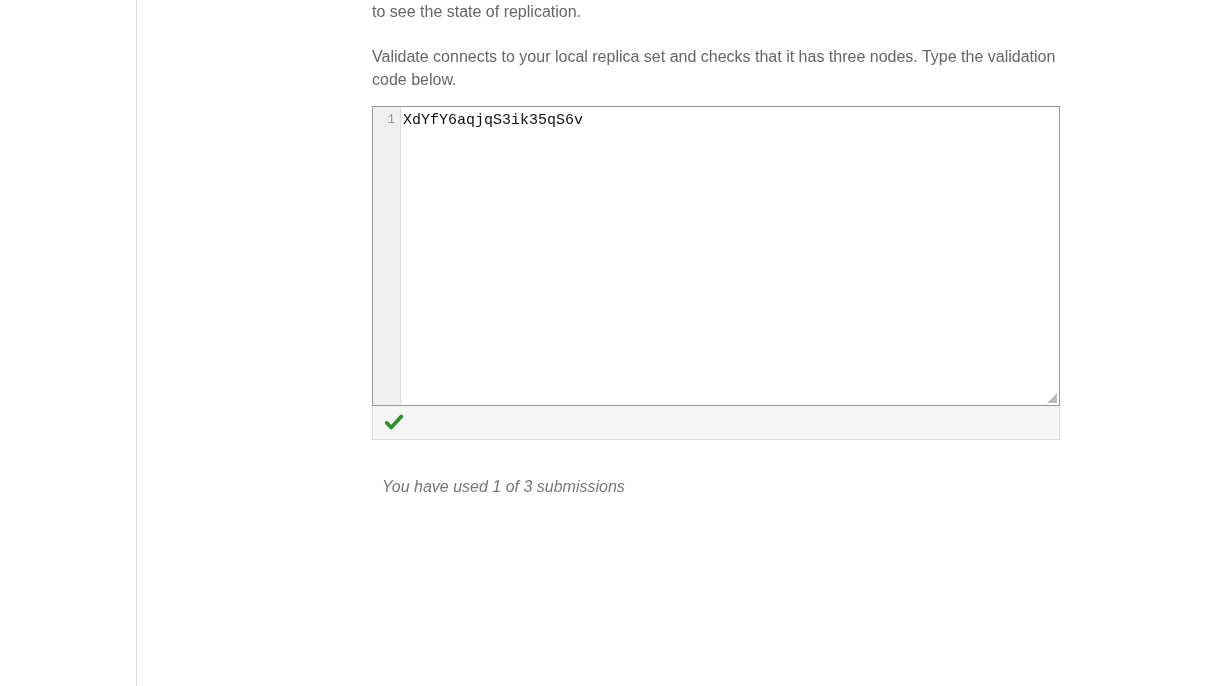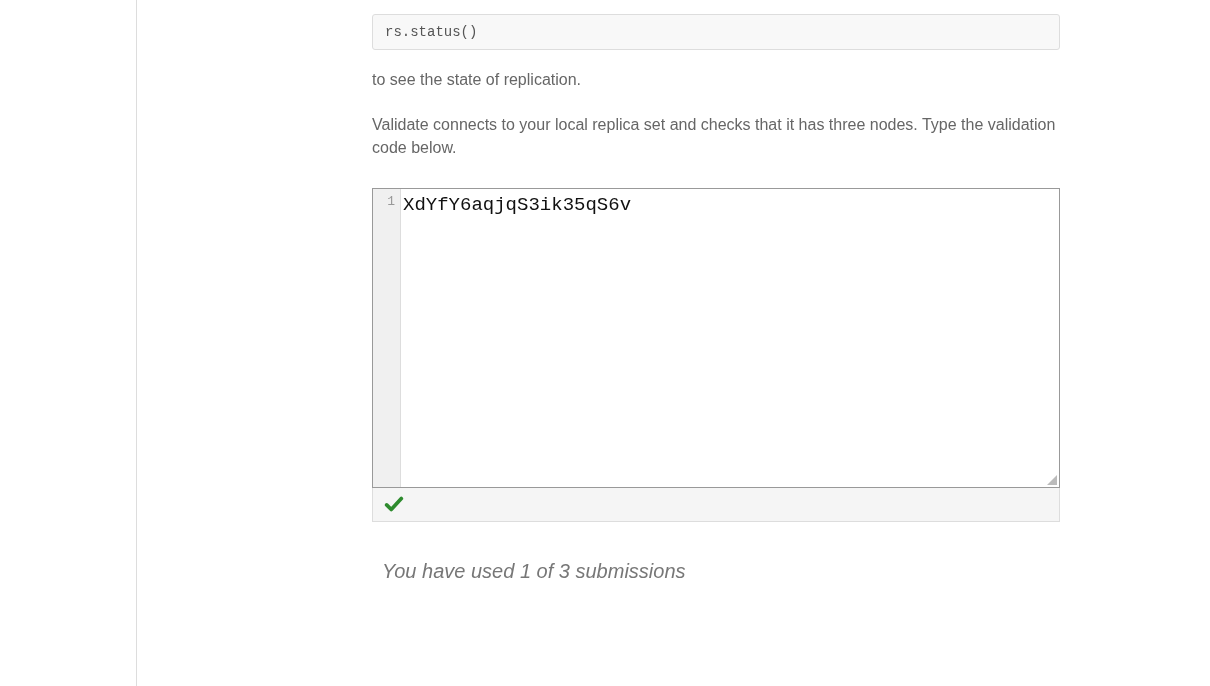--- a/index.html
+++ b/index.html
@@ -71,21 +71,21 @@
       padding-right: 5px;
       padding-top: 5px;
     }
     .editor-content {
       position: absolute;
       left: 28px;
       top: 0;
       right: 0;
       height: 100%;
       font-family: Menlo, Monaco, Consolas, "Courier New", monospace;
-      font-size: 19px;
+      font-size: 15px;
       color: #111111;
       padding-top: 5px;
       padding-left: 2px;
     }
     .resize-handle {
       position: absolute;
       right: 2px;
       bottom: 2px;
       width: 0;
       height: 0;
@@ -104,41 +104,38 @@
       padding-left: 10px;
     }
     .checkmark-icon svg {
       width: 22px;
       height: 22px;
       display: block;
     }
     .submission-text {
       font-style: italic;
       color: #777777;
-      font-size: 20px;
+      font-size: 16px;
       margin-top: 38px;
       margin-left: 10px;
     }
   </style>
 </head>
 <body>
 
 <div class="sidebar-divider"></div>
 
 <div class="content">
 
-  <div class="code-block first">
-    <span>rs.status()</span>
-  </div>
 
   <p class="paragraph">to see the state of replication.</p>
 
 
 
-  <p class="paragraph" style="margin-bottom:28px;">Validate connects to your local replica set and checks that it has three nodes. Type the validation code below.</p>
+  <p class="paragraph" style="margin-bottom:14px;">Validate connects to your local replica set and checks that it has three nodes. Type the validation code below.</p>
 
   <div class="code-editor">
     <div class="gutter">
       <span>1</span>
     </div>
     <div class="editor-content">
       <span>XdYfY6aqjqS3ik35qS6v</span>
     </div>
     <div class="resize-handle"></div>
   </div>

